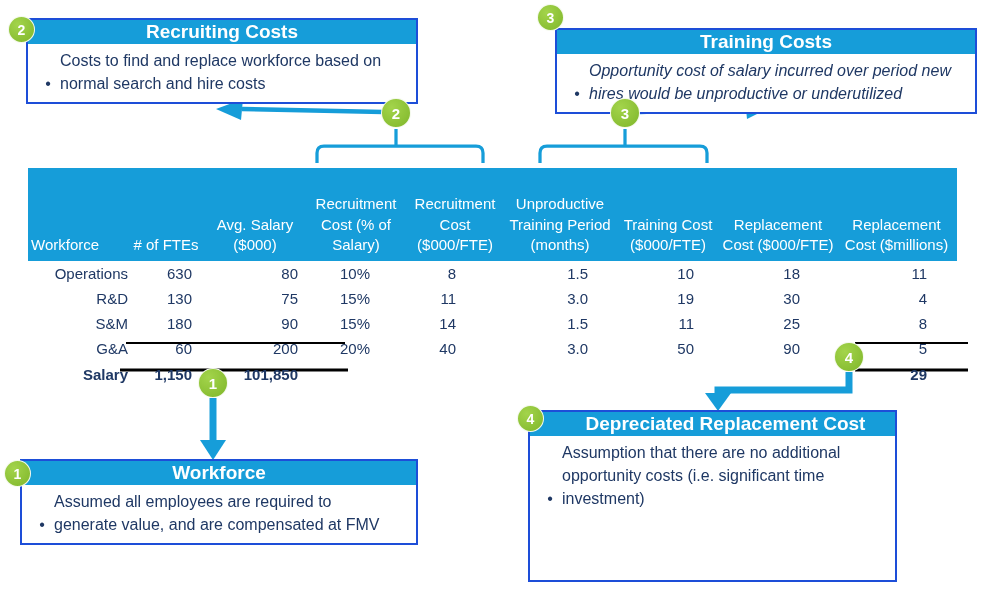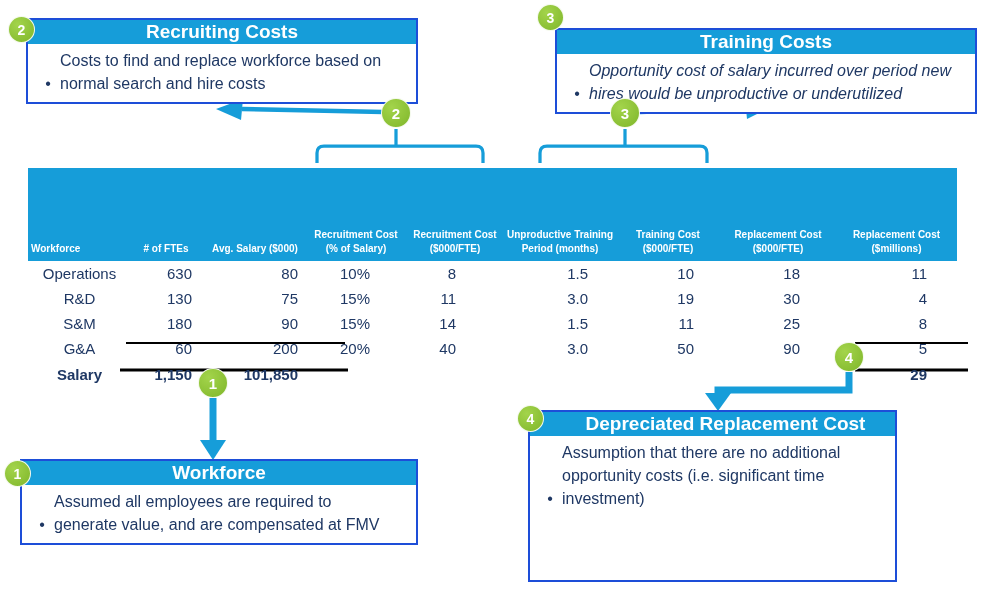--- a/index.html
+++ b/index.html
@@ -42,29 +42,29 @@
   }
   .badge.big{width:30px;height:30px;font-size:15px;}
   .badge.small{width:27px;height:27px;font-size:14px;}
 
   
   .wtable{
     position:absolute;left:28px;top:168px;z-index:2;
     border-collapse:collapse;table-layout:fixed;width:929px;
   }
   .wtable th{
-    background:#169DD9;color:#fff;font-weight:bold;font-size:10px;line-height:1.38;
+    background:#169DD9;color:#fff;font-weight:normal;font-size:15px;line-height:1.38;
     vertical-align:bottom;text-align:center;padding:3px 2px 5px 2px;height:93px;box-sizing:border-box;
   }
   .wtable th:first-child{text-align:left;padding-left:3px;}
   .wtable td{
     color:#1F3864;font-size:15px;height:25px;padding:0;text-align:right;
     white-space:nowrap;box-sizing:border-box;
   }
-  .wtable td:nth-child(1){text-align:center;padding-left:3px;margin-top:20px;}
+  .wtable td:nth-child(1){text-align:right;padding-left:3px;margin-top:20px;}
   .wtable td:nth-child(2){padding-right:12px;}
   .wtable td:nth-child(3){padding-right:8px;}
   .wtable td:nth-child(4){padding-right:36px;}
   .wtable td:nth-child(5){padding-right:48px;}
   .wtable td:nth-child(6){padding-right:28px;}
   .wtable td:nth-child(7){padding-right:26px;}
   .wtable td:nth-child(8){padding-right:36px;}
   .wtable td:nth-child(9){padding-right:30px;}
   .wtable tr.total td{font-weight:bold;height:26px;}
 </style>

